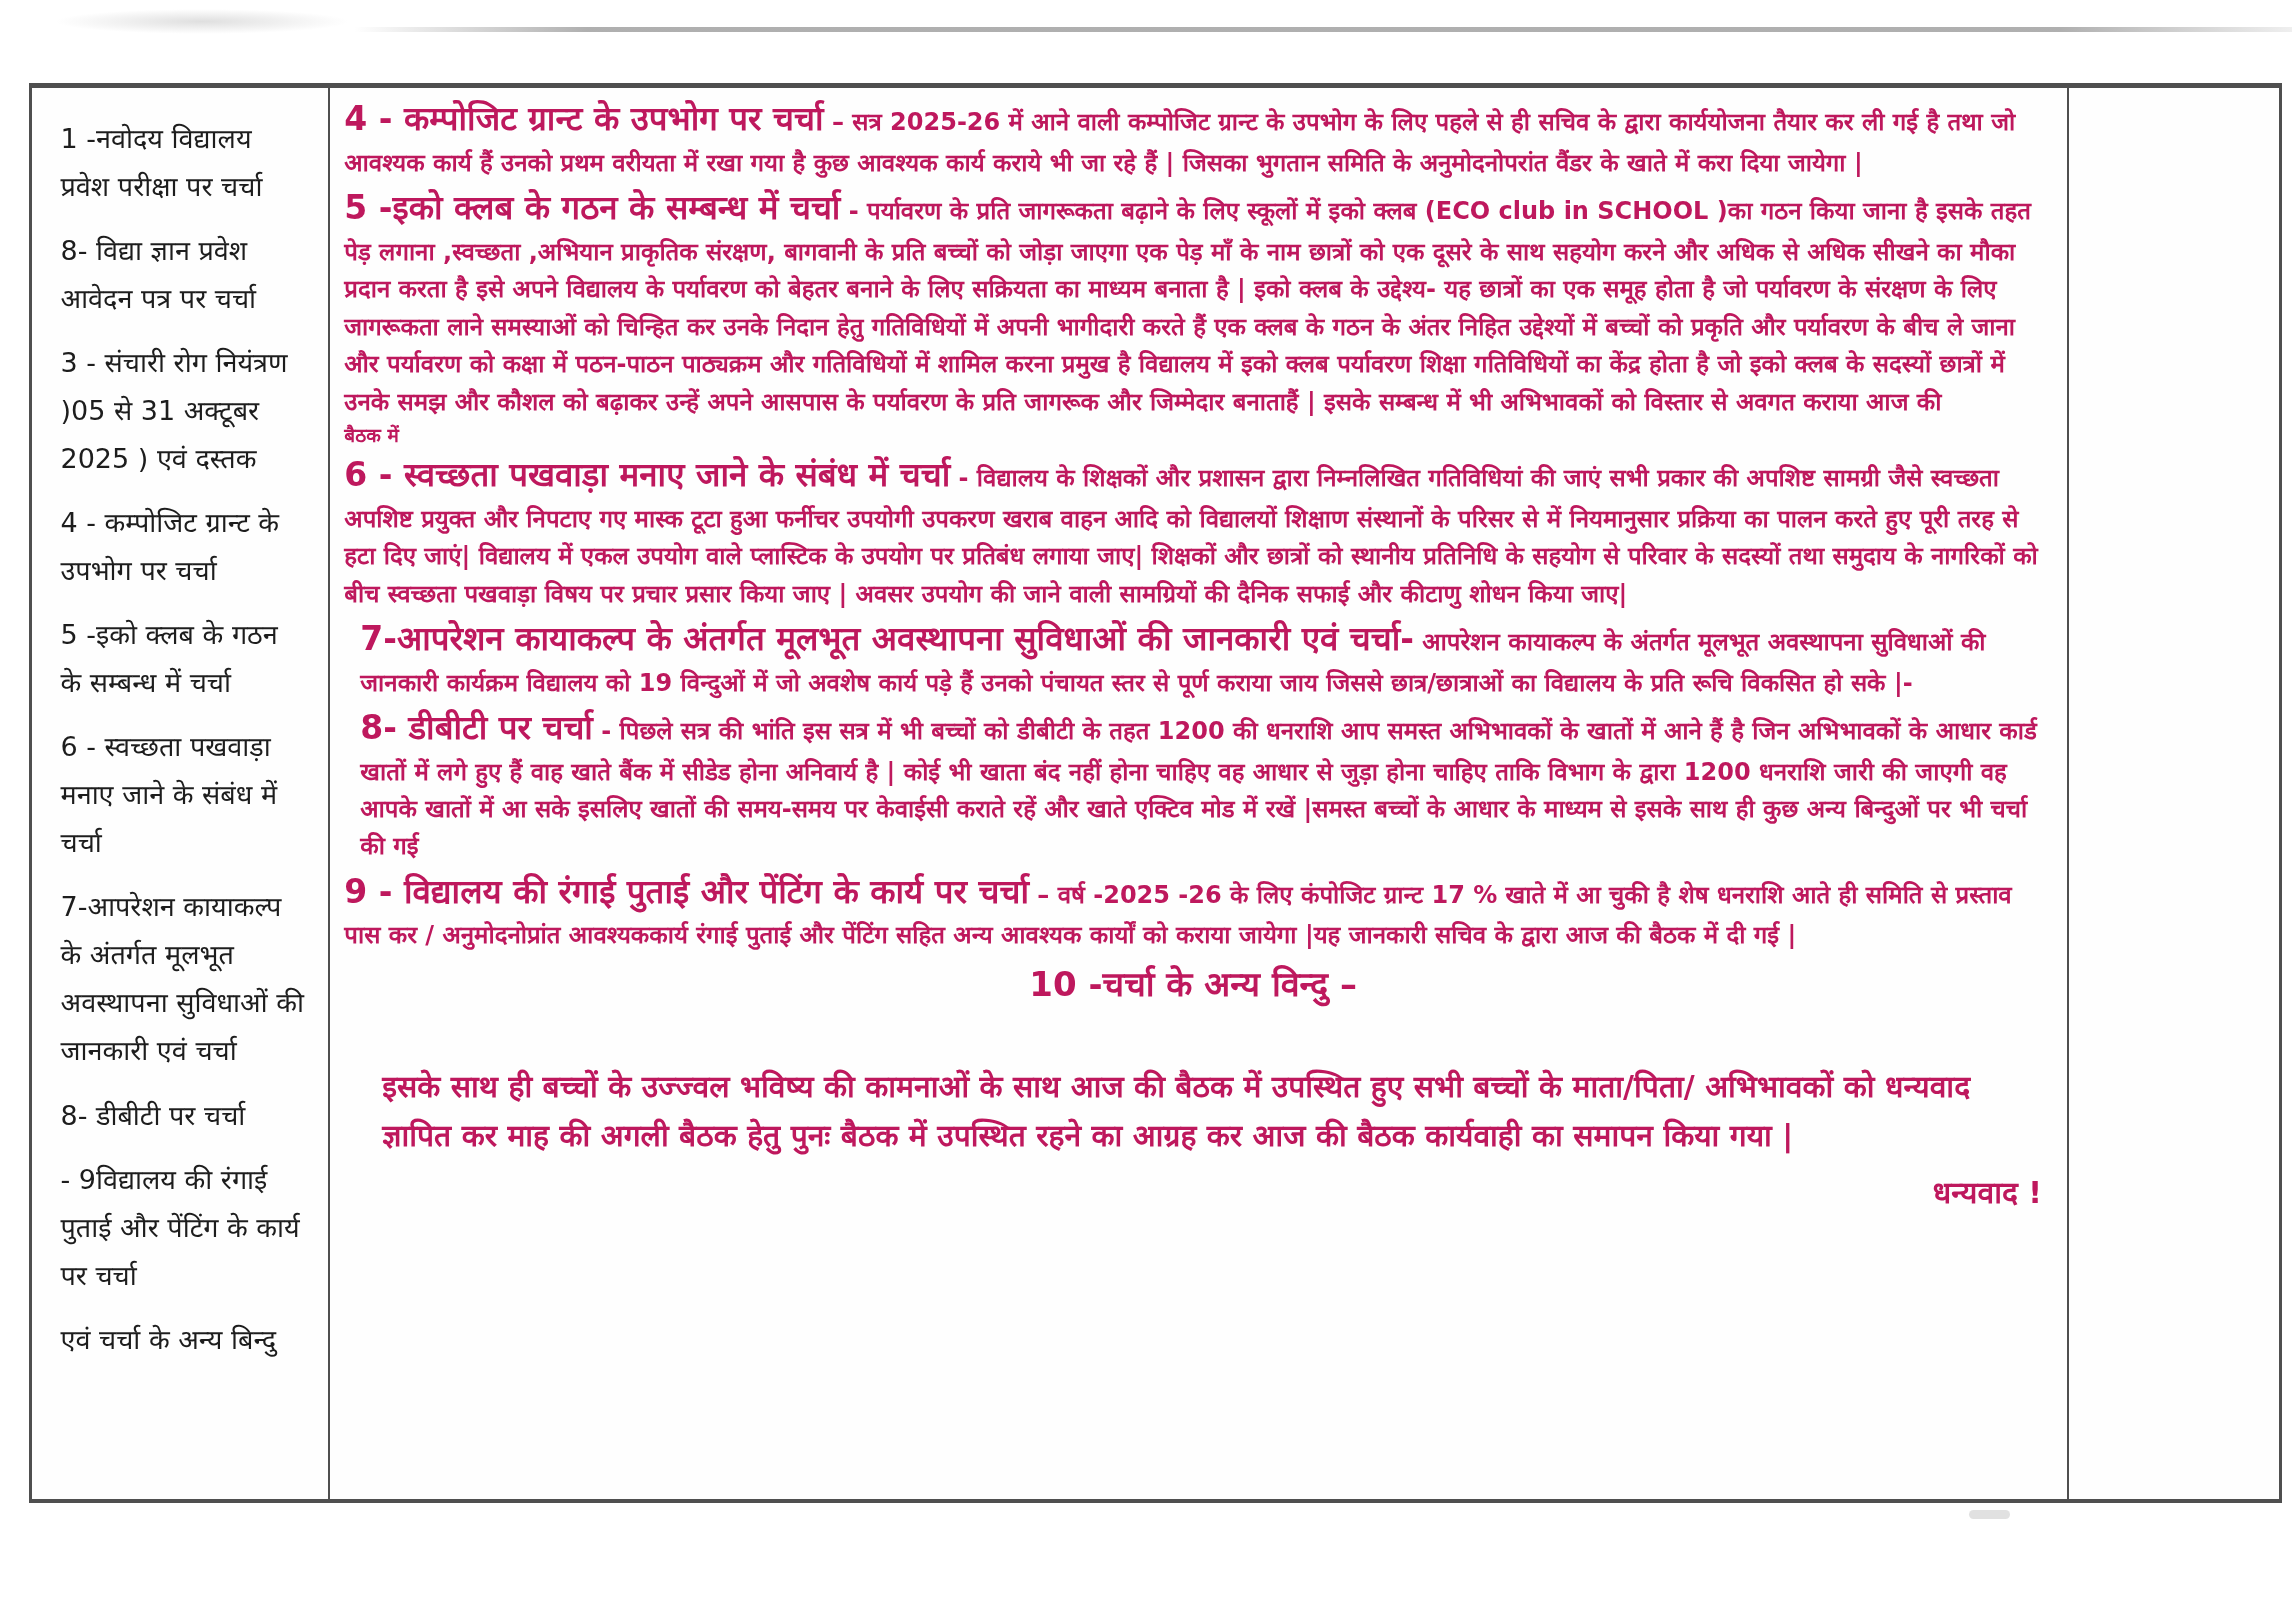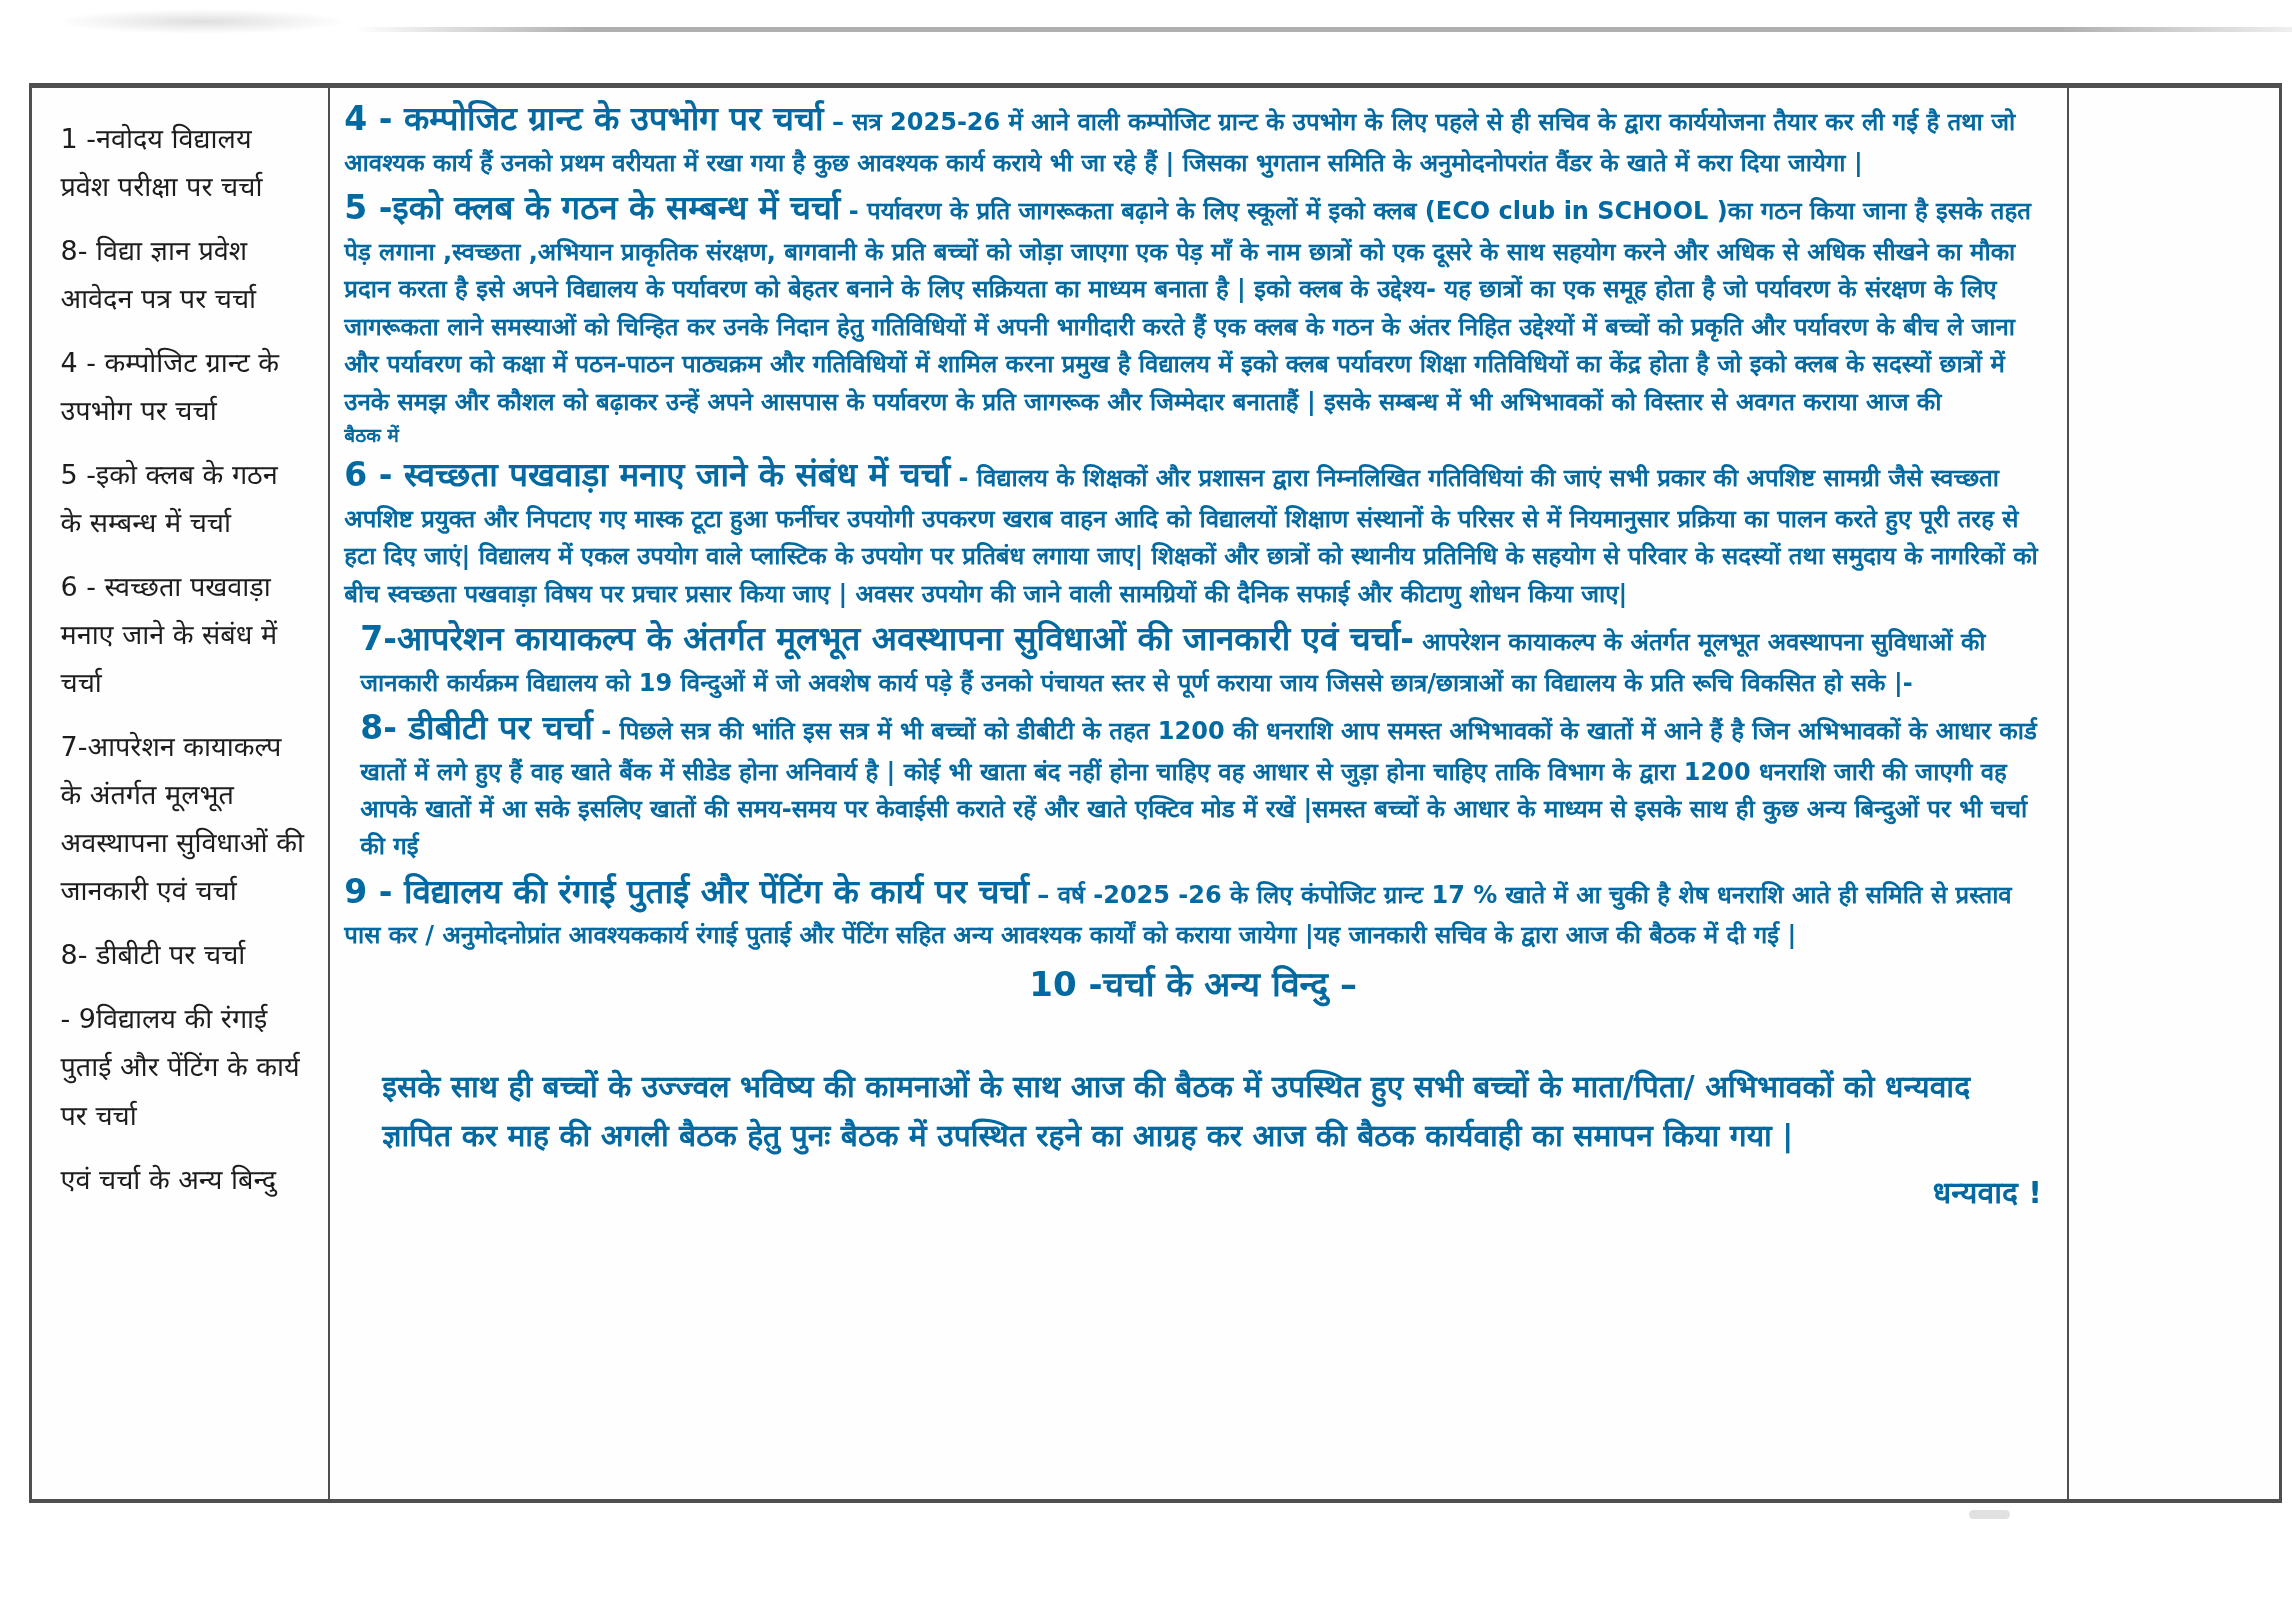--- a/index.html
+++ b/index.html
@@ -50,21 +50,21 @@
   
   .side-header{
     font-size:27px;font-weight:700;line-height:1.78;margin:0;
     text-indent:23px;
   }
   .side-item{
     font-size:27px;font-weight:400;line-height:1.78;margin:16px;
   }
 
   
-  .blk{margin:0;font-weight:700;color:#0369a1;}
+  .blk{margin:0;font-weight:700;color:#be185d;}
   .blk.body{font-size:24px;line-height:1.56;}
   .blk.note{font-size:19px;line-height:1.5;}
   .blk.h10{font-size:34px;line-height:1.45;text-align:center;margin-top:5.4px;}
   .blk.big{font-size:30px;line-height:1.64;margin-left:38px;margin-right:12.5px;}
   .blk.thanks{font-size:30px;line-height:1.6;text-align:right;margin-top:9px;}
   .run-h{font-size:33px;}
   .run-b{font-size:inherit;}
 </style>
 </head>
 <body>
@@ -73,20 +73,21 @@
 <div class="ghost-smudge"></div>
 <div class="smudge-a"></div>
 <div class="smudge-b"></div>
 <div class="smudge-c"></div>
 
 <div class="doc-table">
   <div class="col-agenda">
     <div id="side-items">
         <p class="side-item">1 -नवोदय विद्यालय प्रवेश परीक्षा पर चर्चा</p>
         <p class="side-item">8- विद्या ज्ञान प्रवेश आवेदन पत्र पर चर्चा</p>
+        <p class="side-item">3 - संचारी रोग नियंत्रण )05 से 31 अक्टूबर 2025 ) एवं दस्तक</p>
         <p class="side-item">4 - कम्पोजिट ग्रान्ट के उपभोग पर चर्चा</p>
         <p class="side-item">5 -इको क्लब के गठन के सम्बन्ध में चर्चा</p>
         <p class="side-item">6 - स्वच्छता पखवाड़ा मनाए जाने के संबंध में चर्चा</p>
         <p class="side-item">7-आपरेशन कायाकल्प के अंतर्गत मूलभूत अवस्थापना सुविधाओं की जानकारी एवं चर्चा</p>
         <p class="side-item">8- डीबीटी पर चर्चा</p>
         <p class="side-item"> - 9विद्यालय की  रंगाई पुताई और पेंटिंग के कार्य पर चर्चा</p>
         <p class="side-item">एवं चर्चा के अन्य बिन्दु</p>
       </div>
   </div>
   <div class="col-main" id="main-col">

